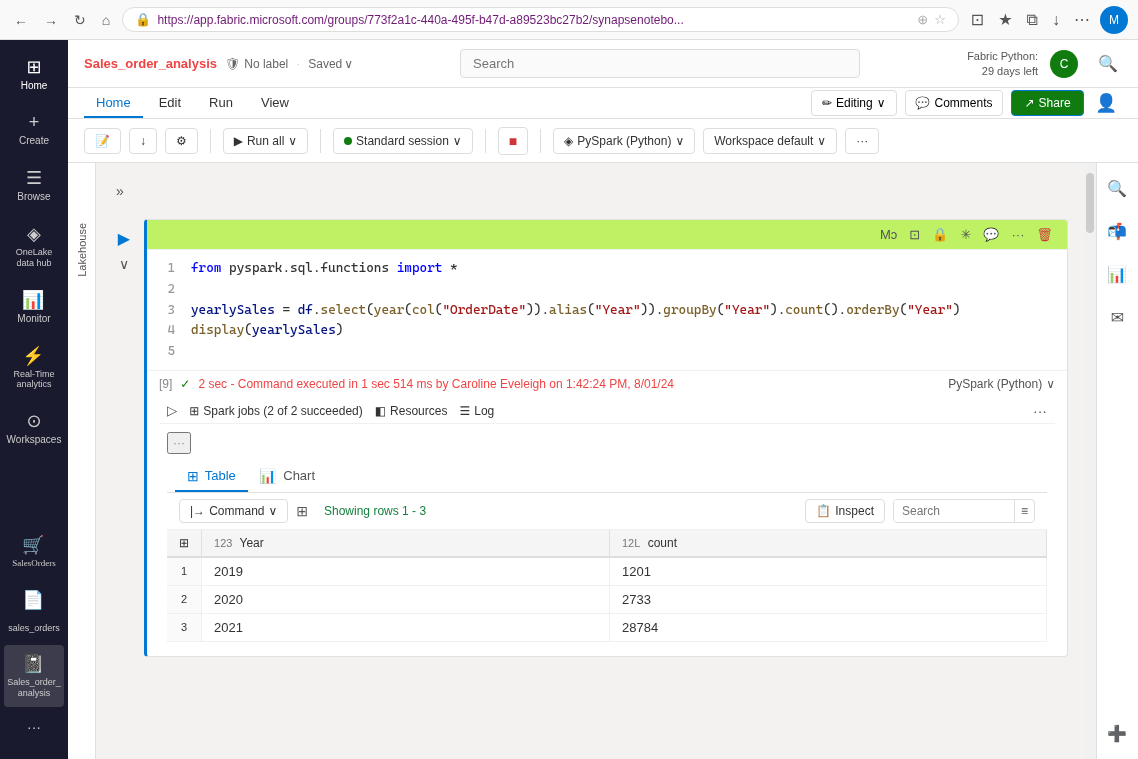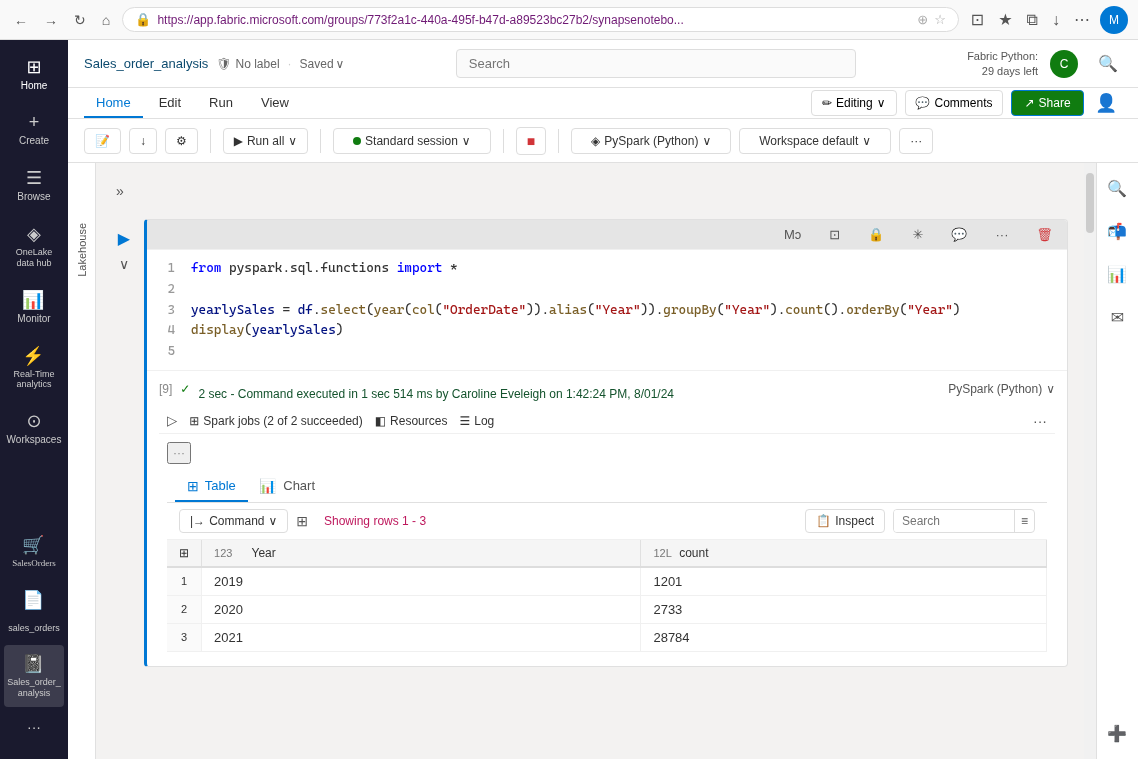--- a/index.html
+++ b/index.html
@@ -72,21 +72,21 @@
     .app-header {
       background: white;
       border-bottom: 1px solid #e0e0e0;
       padding: 0 16px;
       display: flex;
       align-items: center;
       height: 48px;
       gap: 16px;
     }
     .file-info { display: flex; align-items: center; gap: 8px; font-size: 13px; }
-    .file-name { font-weight: 400; color: #0c4a6e; }
+    .file-name { font-weight: 700; color: #ef4444; }
     .file-badges { display: flex; align-items: center; gap: 8px; color: #666; font-size: 12px; }
     .badge-item { display: flex; align-items: center; gap: 4px; }
     .saved-btn { background: none; border: none; cursor: pointer; color: #666; font-size: 12px; display: flex; align-items: center; gap: 2px; }
     .header-search { flex: 1; max-width: 400px; margin-left: auto; }
     .header-search input {
       width: 100%; padding: 6px 12px; border: 1px solid #ddd; border-radius: 4px; font-size: 13px; background: #fafafa;
     }
     .header-right { display: flex; align-items: center; gap: 12px; margin-left: auto; }
     .trial-info { font-size: 11px; color: #555; text-align: right; line-height: 1.3; }
     .header-icons { display: flex; gap: 8px; }
@@ -116,21 +116,21 @@
       height: 44px;
     }
     .ribbon-btn {
       display: flex; align-items: center; gap: 4px;
       padding: 5px 10px; border: 1px solid #ddd; border-radius: 4px;
       background: white; cursor: pointer; font-size: 12px; color: #333;
     }
     .ribbon-separator { width: 1px; height: 24px; background: #ddd; margin: 0 4px; }
     .ribbon-dropdown {
       display: flex; align-items: center; gap: 4px;
-      padding: 5px 19px; border: 1px solid #ddd; border-radius: 4px;
+      padding: 5px 10px; border: 1px solid #ddd; border-radius: 4px;
       background: white; cursor: pointer; font-size: 12px; color: #333;
     }
     .status-dot { width: 8px; height: 8px; border-radius: 50%; background: #107c10; display: inline-block; }
     .editing-btn { display: flex; align-items: center; gap: 4px; padding: 5px 10px; border: 1px solid #ddd; border-radius: 4px; background: white; cursor: pointer; font-size: 12px; }
     .comments-btn { display: flex; align-items: center; gap: 4px; padding: 5px 10px; border: 1px solid #ddd; border-radius: 4px; background: white; cursor: pointer; font-size: 12px; }
     .share-btn { display: flex; align-items: center; gap: 4px; padding: 5px 12px; border: 1px solid #0078d4; border-radius: 4px; background: #107c10; cursor: pointer; font-size: 12px; color: white; font-weight: 500; }
 
     
     .notebook-area {
       display: flex;
@@ -193,23 +193,23 @@
       border: 1px solid #e0e0e0;
       border-radius: 4px;
       overflow: hidden;
       border-left: 3px solid #0078d4;
     }
     .cell-toolbar {
       display: flex;
       align-items: center;
       justify-content: flex-end;
       padding: 4px 8px;
-      gap: 16px;
+      gap: 0;
       border-bottom: 1px solid #f0f0f0;
-      background: #e5e5e5;
+      background: #bef264;
     }
     .cell-tool-btn {
       background: none; border: none; cursor: pointer;
       padding: 3px 6px; border-radius: 3px; font-size: 13px; color: #555;
     }
 
     .code-area {
       padding: 8px 12px;
       font-family: 'Cascadia Code', 'Consolas', monospace;
       font-size: 13px;
@@ -234,21 +234,21 @@
     .output-status {
       display: flex;
       align-items: center;
       gap: 8px;
       font-size: 12px;
       color: #555;
       margin-bottom: 8px;
     }
     .output-cell-num { color: #888; }
     .output-check { color: #107c10; }
-    .output-time { color: #14532d; margin-top: 10px; }
+    .output-time { color: #ef4444; }
     .output-runtime { margin-left: auto; color: #555; display: flex; align-items: center; gap: 4px; }
 
     
     .spark-jobs-bar {
       display: flex;
       align-items: center;
       gap: 12px;
       padding: 4px 8px;
       border-bottom: 1px solid #f0f0f0;
       font-size: 12px;
@@ -291,21 +291,21 @@
       gap: 8px;
       padding: 6px 12px;
       font-size: 12px;
       border-bottom: 1px solid #f0f0f0;
     }
     .download-btn {
       display: flex; align-items: center; gap: 4px;
       padding: 4px 10px; background: none; border: 1px solid #ddd;
       border-radius: 4px; cursor: pointer; font-size: 12px; color: #333;
     }
-    .rows-info { color: #be185d; margin-left: 8px; }
+    .rows-info { color: #15803d; margin-left: 8px; }
     .inspect-btn {
       display: flex; align-items: center; gap: 4px;
       margin-left: auto;
       padding: 4px 10px; background: none; border: 1px solid #ddd;
       border-radius: 4px; cursor: pointer; font-size: 12px; color: #333;
     }
     .table-search {
       display: flex; align-items: center;
       border: 1px solid #ddd; border-radius: 4px; overflow: hidden;
     }
@@ -651,21 +651,21 @@
                     <input type="text" style="border: none; padding: 4px 8px; font-size: 12px; outline: none; width: 120px;" placeholder="Search">
                     <button class="table-filter-btn">≡</button>
                   </div>
                 </div>
 
                 <table class="data-table">
                   <thead>
                     <tr>
                       <th class="table-icon-col">⊞</th>
                       <th>
-                        <span style="font-size:11px;color:#777;margin-right:16px;">123</span>
+                        <span style="font-size:11px;color:#777;margin-right:4px;">123</span>
                         <span>Year</span>
                       </th>
                       <th>
                         <span style="font-size:11px;color:#777;margin-right:4px;">12L</span>
                         <span>count</span>
                       </th>
                     </tr>
                   </thead>
                   <tbody>
                     <tr>

